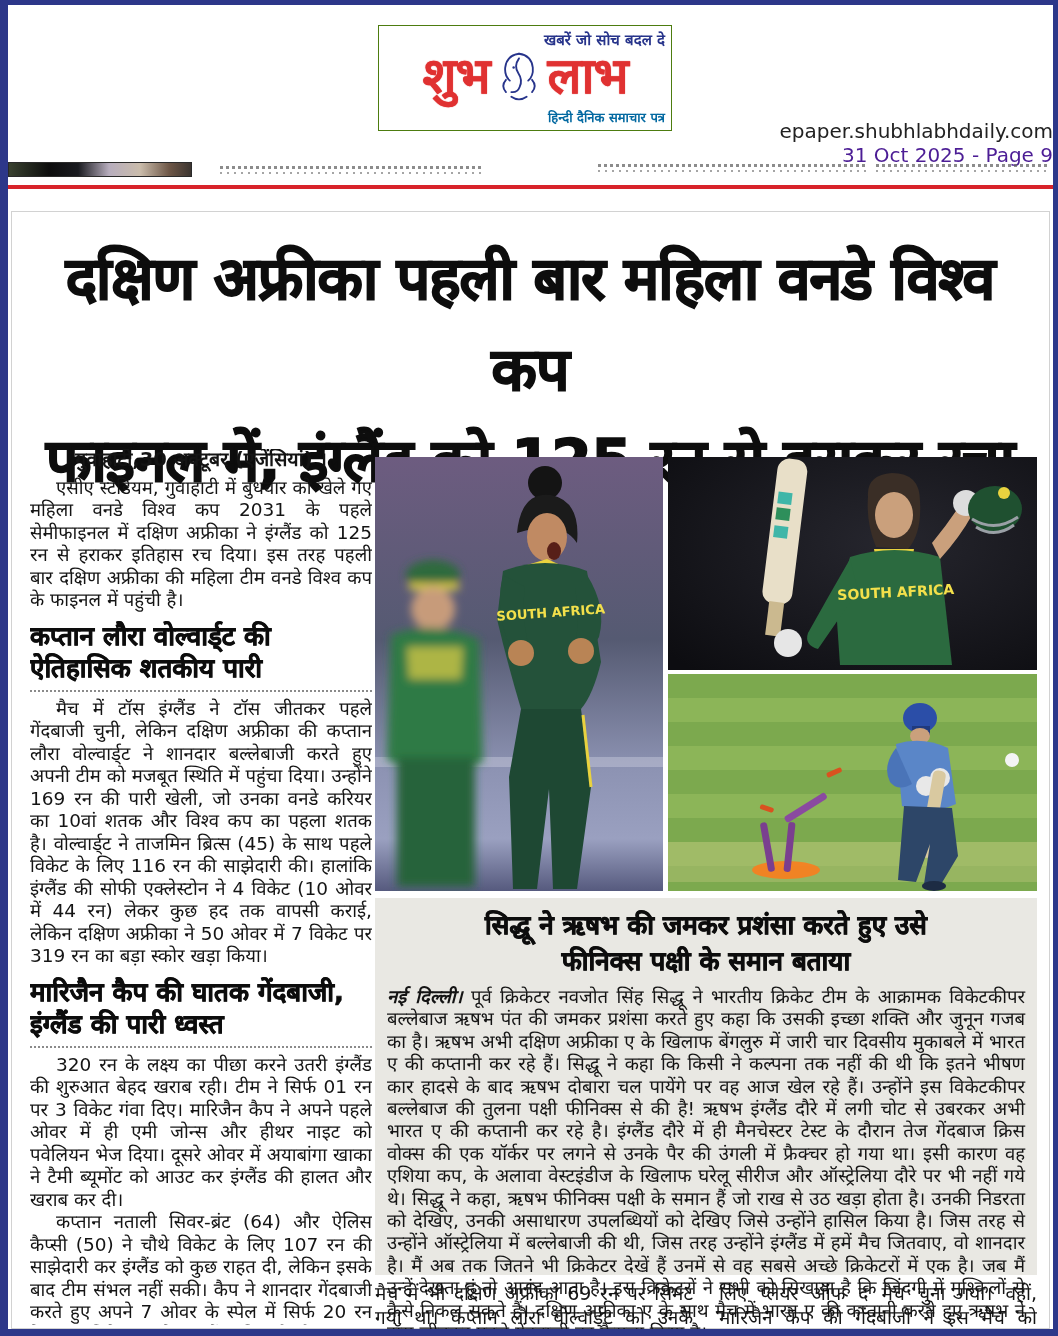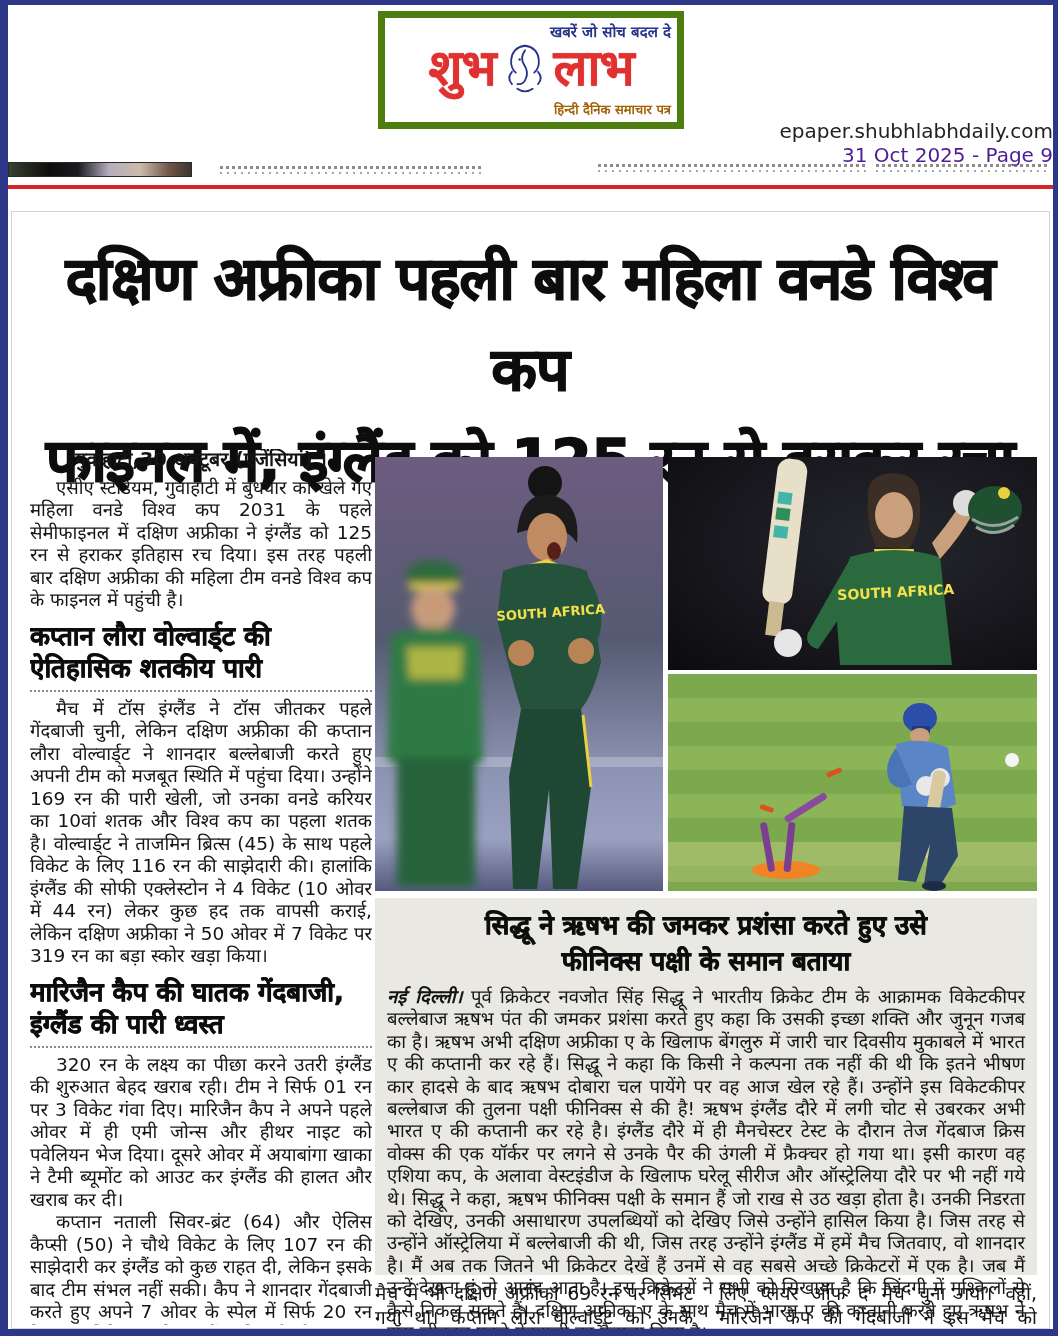--- a/index.html
+++ b/index.html
@@ -1,27 +1,27 @@
 <!DOCTYPE html>
 <html><head>
 <meta charset="utf-8">
 <style>
   html,body{margin:0;padding:0;background:#444;}
   .page{position:relative;width:1058px;height:1336px;background:#2d3789;overflow:hidden;
         font-family:"DejaVu Sans","Liberation Sans",sans-serif;}
   .content{position:absolute;left:8px;top:5px;width:1045px;height:1324px;background:#ffffff;overflow:hidden;}
 
   
-  .masthead{position:absolute;left:370px;top:6px;width:292px;height:104px;background:#fff;
-            border:7px solid #4d7c0f;}
+  .masthead{position:absolute;left:370px;top:20px;width:292px;height:104px;background:#fff;
+            border:1px solid #4d7c0f;}
   .masthead .slogan{position:absolute;right:6px;top:3px;color:#27348b;font-weight:bold;font-size:15px;}
   .logo-row{position:absolute;left:0;top:22px;width:100%;display:flex;align-items:center;justify-content:center;gap:6px;}
   .logo-word{color:#e03131;font-weight:bold;font-size:50px;line-height:56px;letter-spacing:-1px;
              text-shadow:0 0 1px #e03131;}
-  .masthead .subtitle{position:absolute;right:6px;bottom:4px;color:#a16207;font-weight:bold;font-size:13px;}
+  .masthead .subtitle{position:absolute;right:6px;bottom:4px;color:#0369a1;font-weight:bold;font-size:13px;}
 
   .url-line{position:absolute;left:0;top:114px;width:100%;text-align:right;font-size:20px;color:#222;}
   .date-line{position:absolute;left:0;top:138px;width:100%;text-align:right;font-size:20px;color:#4c1d95;}
 
   
   .thumb{position:absolute;left:0px;top:157px;width:182px;height:13px;border:1px solid #2a2a2a;
          background:linear-gradient(90deg,#39412f 0%,#0d0d0d 22%,#1a1b20 38%,#b7adbd 55%,#cabcab 72%,#6e5747 88%,#3c3530 100%);}
   .frag{position:absolute;height:9px;opacity:.75;
         background:repeating-linear-gradient(90deg,#666 0 3px,transparent 3px 6px),
                    repeating-linear-gradient(90deg,#888 0 2px,transparent 2px 7px);

